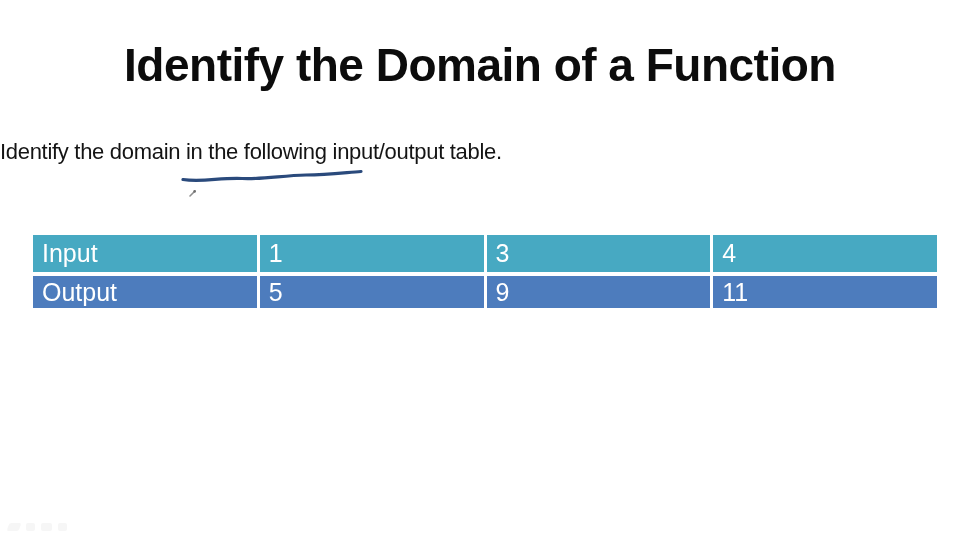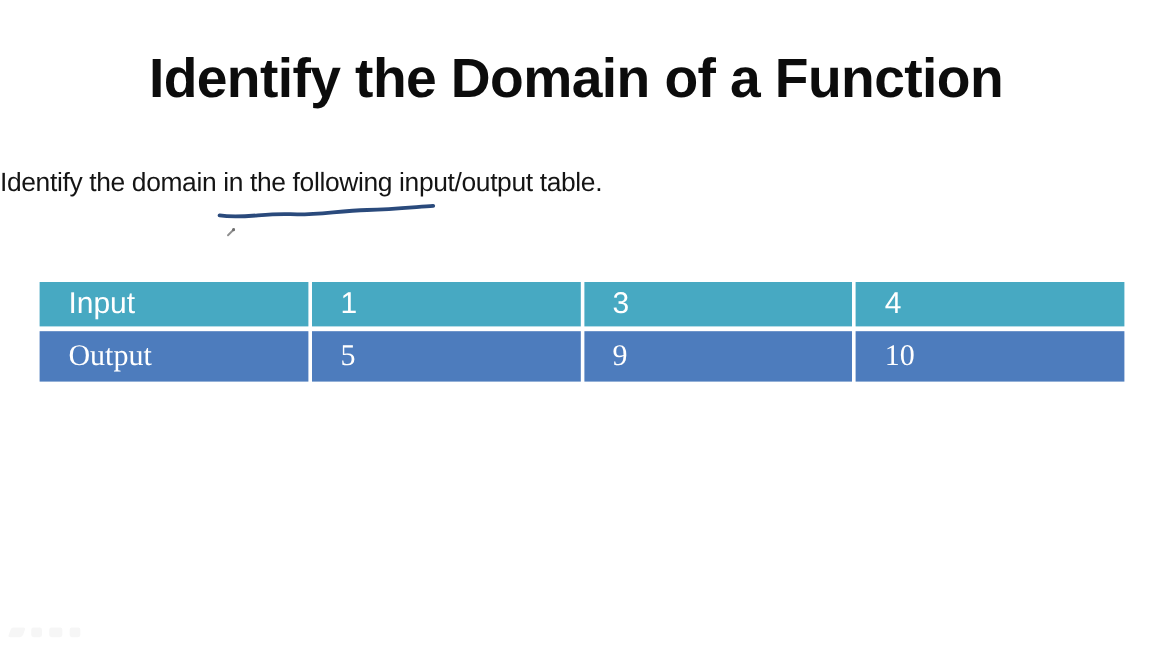--- a/index.html
+++ b/index.html
@@ -53,25 +53,25 @@
     left: 33px;
     top: 235px;
     width: 904px;
   }
   .io-row {
     display: grid;
     grid-template-columns: repeat(4, 1fr);
     column-gap: 3px;
   }
   .io-row.input-row  { height: 37px; margin-bottom: 4px; }
-  .io-row.output-row { height: 42px; font-family: Liberation Serif, serif; }
+  .io-row.output-row { height: 32px; }
   .io-cell {
     display: flex;
     align-items: center;
-    padding-left: 24px;
+    padding-left: 9px;
     color: var(--cell_text, #ffffff);
     font-size: 25px;
     font-weight: 400;
     overflow: hidden;
     white-space: nowrap;
   }
   .input-row  .io-cell { background: var(--row_input,  #47a9c2); }
   .output-row .io-cell { background: var(--row_output, #4d7cbd); }
   .watermark {
     position: absolute;
@@ -115,21 +115,21 @@
     <div class="io-row input-row">
       <div class="io-cell">Input</div>
       <div class="io-cell">1</div>
       <div class="io-cell">3</div>
       <div class="io-cell">4</div>
     </div>
     <div class="io-row output-row">
       <div class="io-cell">Output</div>
       <div class="io-cell">5</div>
       <div class="io-cell">9</div>
-      <div class="io-cell">10</div>
+      <div class="io-cell">11</div>
     </div>
   </div>
 
   <div class="watermark">
     <i></i>
       <i></i>
       <i></i>
       <i></i>
   </div>
 

